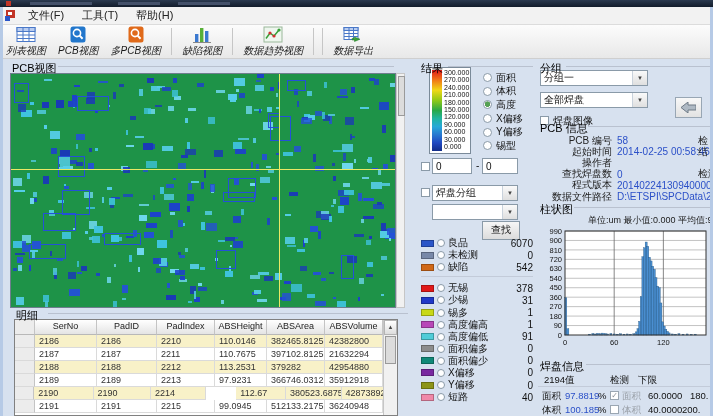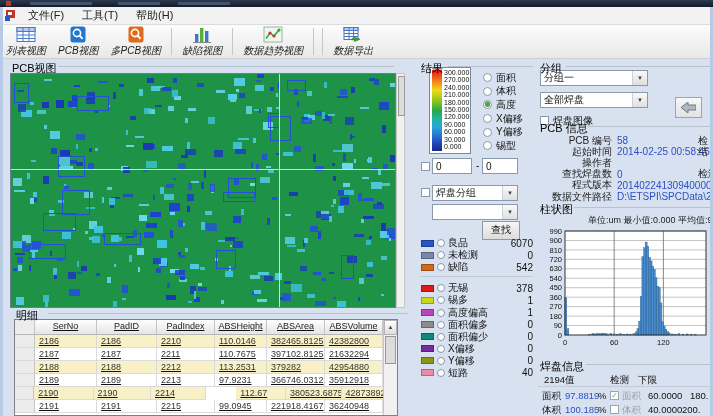--- a/index.html
+++ b/index.html
@@ -25,21 +25,21 @@
   .sec-label{position:absolute;font-size:11px;color:#000;background:transparent;z-index:5;}
   .sec-line{position:absolute;height:1px;background:#b9c1cf;}
   
   #pcb-canvas{position:absolute;left:10px;top:73px;width:384px;height:233px;border:1px solid #6e7e8e;overflow:hidden;}
   .comp{position:absolute;}
   .xhair{position:absolute;z-index:3;}
   #pcb-scroll{position:absolute;left:396px;top:73px;width:9px;height:235px;background:#f1f1f1;border:1px solid #c6c6c6;box-sizing:border-box;}
   #pcb-scroll .thumb{position:absolute;left:1px;top:2px;width:5px;height:38px;background:#dcdcdc;border:1px solid #9a9a9a;}
   
   #details-table{position:absolute;left:14px;top:319px;width:384px;height:97px;background:#fff;border:1px solid #808080;box-sizing:border-box;overflow:hidden;}
-  .dt-row{display:flex;height:13px;text-decoration:underline;}
+  .dt-row{display:flex;height:13px;}
   .dt-row.head{height:15px;}
   .dt-cell{box-sizing:border-box;border-right:1px solid #dadada;border-bottom:1px solid #dadada;padding:1px 0 0 4px;font-size:9px;color:#333;overflow:hidden;white-space:nowrap;}
   .head .dt-cell{background:linear-gradient(#ffffff,#e4e4e4);border-right:1px solid #c4c4c4;border-bottom:1px solid #b8b8b8;text-align:center;padding-left:0;color:#222;}
   .dt-cell.rowhdr{background:#ececec;border-right:1px solid #c4c4c4;}
   .dt-row.alt .dt-cell:not(.rowhdr){background:#f8f1c8;}
   #dt-scroll{position:absolute;right:0;top:0;width:13px;height:97px;background:#f1f1f1;border-left:1px solid #c6c6c6;}
   #dt-scroll .up{height:13px;border:1px solid #b4b4b4;background:linear-gradient(#fff,#ddd);font-size:6px;text-align:center;line-height:12px;color:#444;}
   #dt-scroll .thumb{margin:1px;height:26px;background:#dcdcdc;border:1px solid #9a9a9a;}
   
   #scale-box{position:absolute;left:429px;top:67px;width:42px;height:87px;background:#fff;border:1px solid #7a8a99;box-sizing:border-box;}
@@ -586,21 +586,21 @@
           <div class="dt-cell" style="width: 52px; margin-left: 30px;">112.67</div>
           <div class="dt-cell" style="width: 58px;">380523.6875</div>
           <div class="dt-cell" style="width: 58px;">42873892</div>
         </div>
         <div class="dt-row">
           <div class="dt-cell rowhdr" style="width: 20px;"></div>
           <div class="dt-cell" style="width: 62px;">2191</div>
           <div class="dt-cell" style="width: 60px;">2191</div>
           <div class="dt-cell" style="width: 58px;">2215</div>
           <div class="dt-cell" style="width: 52px;">99.0945</div>
-          <div class="dt-cell" style="width: 58px;">221918.4167</div>
+          <div class="dt-cell" style="width: 58px;">512133.2175</div>
           <div class="dt-cell" style="width: 58px;">36240948</div>
         </div>
       </div>
     <div id="dt-scroll">
       <div class="up">▲</div>
       <div class="thumb"></div>
     </div>
   </div>
 
   <div class="sec-label" style="left:421px;top:61px;">结果</div>
@@ -684,30 +684,42 @@
         <span class="lg-ct">542</span>
       </div>
       <div class="lg-div"></div>
       <div class="lg-row">
         <span class="lg-sw" style="background: rgb(224, 24, 24);"></span>
         <span class="radio lg-rb"></span>
         <span class="lg-lb">无锡</span>
         <span class="lg-ct">378</span>
       </div>
       <div class="lg-row">
+        <span class="lg-sw" style="background: rgb(32, 56, 200);"></span>
+        <span class="radio lg-rb"></span>
+        <span class="lg-lb">少锡</span>
+        <span class="lg-ct">31</span>
+      </div>
+      <div class="lg-row">
         <span class="lg-sw" style="background: rgb(200, 216, 24);"></span>
         <span class="radio lg-rb"></span>
         <span class="lg-lb">锡多</span>
         <span class="lg-ct">1</span>
       </div>
       <div class="lg-row">
         <span class="lg-sw" style="background: rgb(184, 72, 184);"></span>
         <span class="radio lg-rb"></span>
         <span class="lg-lb">高度偏高</span>
         <span class="lg-ct">1</span>
+      </div>
+      <div class="lg-row">
+        <span class="lg-sw" style="background: rgb(80, 204, 216);"></span>
+        <span class="radio lg-rb"></span>
+        <span class="lg-lb">高度偏低</span>
+        <span class="lg-ct">91</span>
       </div>
       <div class="lg-row">
         <span class="lg-sw" style="background: rgb(140, 140, 140);"></span>
         <span class="radio lg-rb"></span>
         <span class="lg-lb">面积偏多</span>
         <span class="lg-ct">0</span>
       </div>
       <div class="lg-row">
         <span class="lg-sw" style="background: rgb(16, 136, 120);"></span>
         <span class="radio lg-rb"></span>

